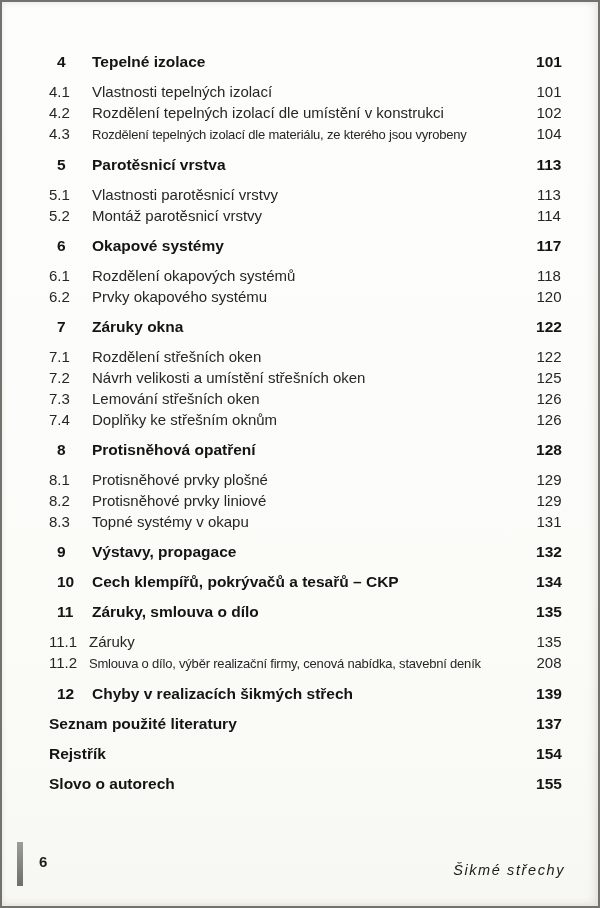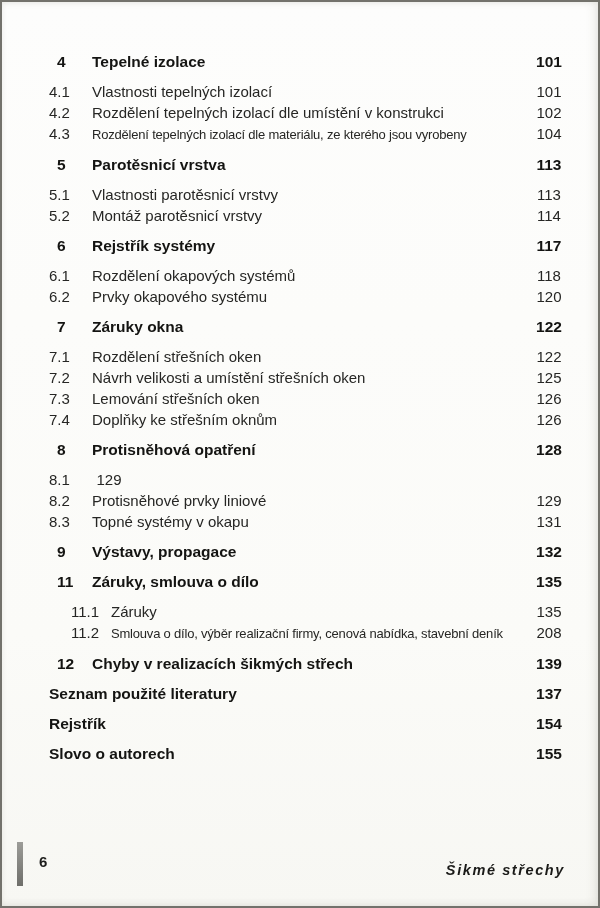--- a/index.html
+++ b/index.html
@@ -29,21 +29,21 @@
   .row .title { flex: 1 1 auto; white-space: nowrap; overflow: hidden; margin-right: 4px; }
   .row .pg { flex: none; min-width: 34px; text-align: center; }
   .row.chapter, .row.section {
     font-weight: bold;
     font-size: 15.5px;
     margin-top: 9px;
     color: #141412;
   }
   .row.chapter + .row.sub { margin-top: 9px; }
   .row.chapter .num { width: 35px; padding-left: 8px; }
-  .row.wide-num .num { width: 40px; margin-left: 22px; }
+  .row.wide-num .num { width: 40px; }
   .row.tight .title { font-size: 13px; letter-spacing: -0.2px; }
   .edge-mark {
     position: absolute;
     left: 15px;
     top: 840px;
     width: 6px;
     height: 44px;
     background: linear-gradient(180deg, #9c9c98, #6e6e6a);
   }
   .page-num {
@@ -51,21 +51,21 @@
     left: 37px;
     top: 849px;
     font-weight: bold;
     font-size: 15px;
     line-height: 21px;
   }
   .book-title {
     position: absolute;
     right: 33px;
     top: 858px;
-    font-weight: bold;
+    font-weight: normal;
     font-style: italic;
     font-size: 14.5px;
     line-height: 20px;
     letter-spacing: 1.6px;
     color: #1a1a18;
   }
 </style>
 </head>
 <body>
 
@@ -101,21 +101,21 @@
     <span class="title">Vlastnosti parotěsnicí vrstvy</span>
     <span class="pg">113</span>
   </div>
       <div class="row sub">
     <span class="num">5.2</span>
     <span class="title">Montáž parotěsnicí vrstvy</span>
     <span class="pg">114</span>
   </div>
       <div class="row chapter">
     <span class="num">6</span>
-    <span class="title">Rejstřík systémy</span>
+    <span class="title">Okapové systémy</span>
     <span class="pg">117</span>
   </div>
       <div class="row sub">
     <span class="num">6.1</span>
     <span class="title">Rozdělení okapových systémů</span>
     <span class="pg">118</span>
   </div>
       <div class="row sub">
     <span class="num">6.2</span>
     <span class="title">Prvky okapového systému</span>
@@ -146,36 +146,42 @@
     <span class="title">Doplňky ke střešním oknům</span>
     <span class="pg">126</span>
   </div>
       <div class="row chapter">
     <span class="num">8</span>
     <span class="title">Protisněhová opatření</span>
     <span class="pg">128</span>
   </div>
       <div class="row sub">
     <span class="num">8.1</span>
+    <span class="title">Protisněhové prvky plošné</span>
     <span class="pg">129</span>
   </div>
       <div class="row sub">
     <span class="num">8.2</span>
     <span class="title">Protisněhové prvky liniové</span>
     <span class="pg">129</span>
   </div>
       <div class="row sub">
     <span class="num">8.3</span>
     <span class="title">Topné systémy v okapu</span>
     <span class="pg">131</span>
   </div>
       <div class="row chapter">
     <span class="num">9</span>
     <span class="title">Výstavy, propagace</span>
     <span class="pg">132</span>
+  </div>
+      <div class="row chapter">
+    <span class="num">10</span>
+    <span class="title">Cech klempířů, pokrývačů a tesařů – CKP</span>
+    <span class="pg">134</span>
   </div>
       <div class="row chapter">
     <span class="num">11</span>
     <span class="title">Záruky, smlouva o dílo</span>
     <span class="pg">135</span>
   </div>
       <div class="row sub wide-num">
     <span class="num">11.1</span>
     <span class="title">Záruky</span>
     <span class="pg">135</span>

